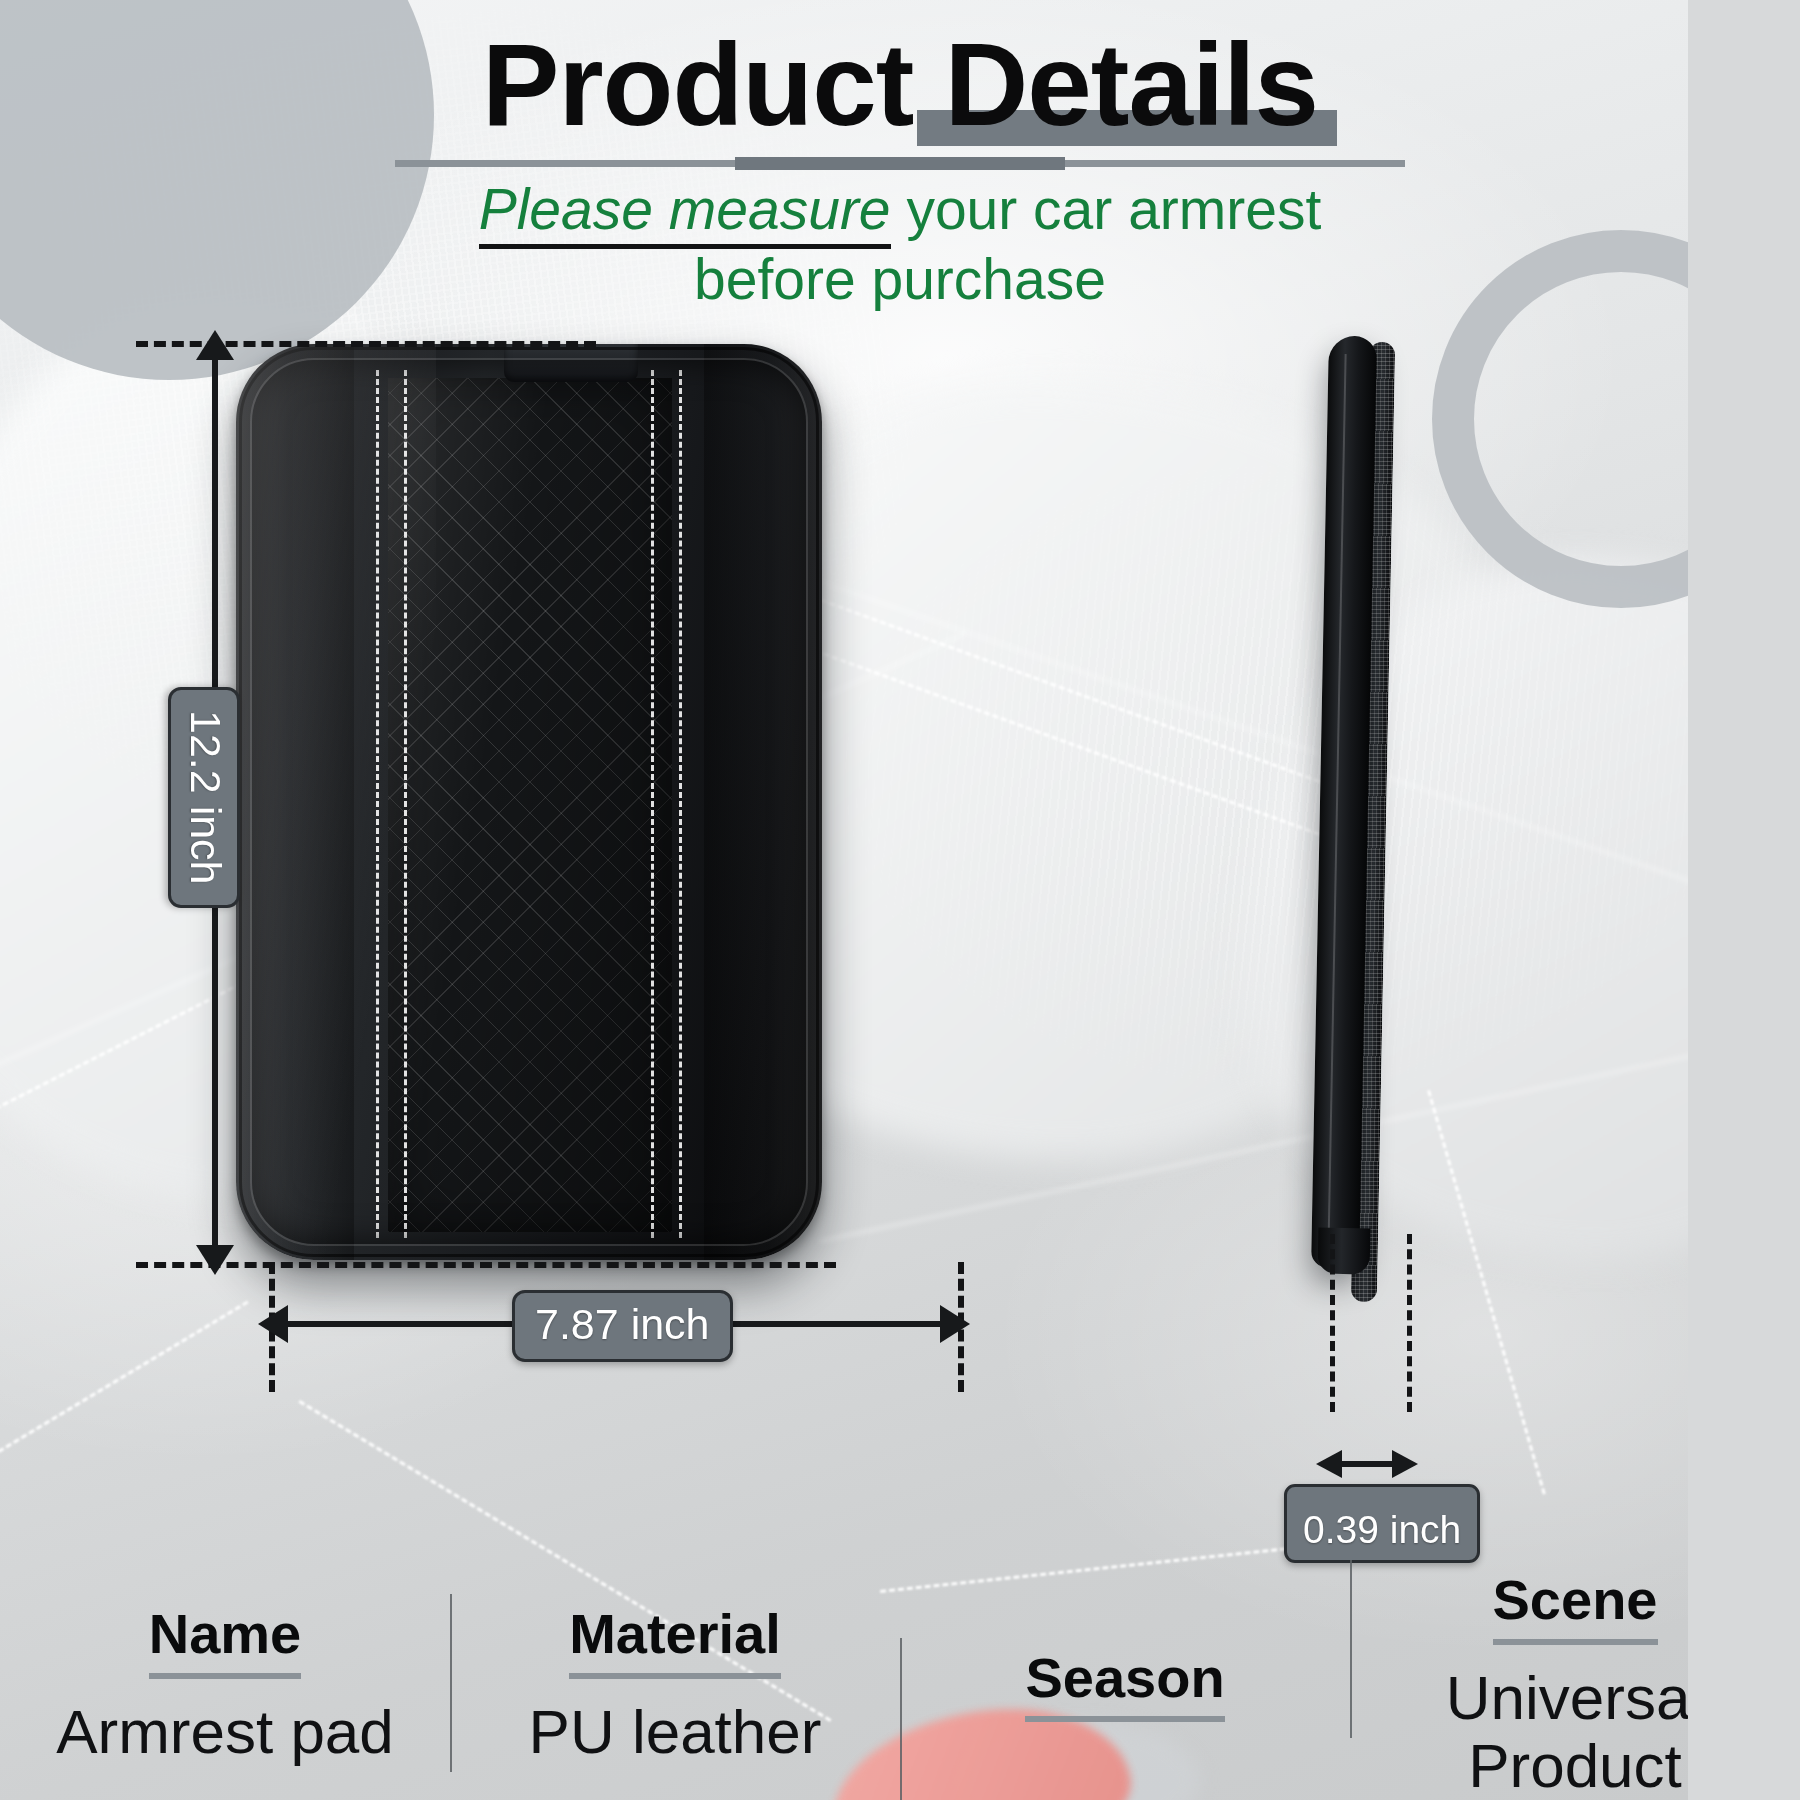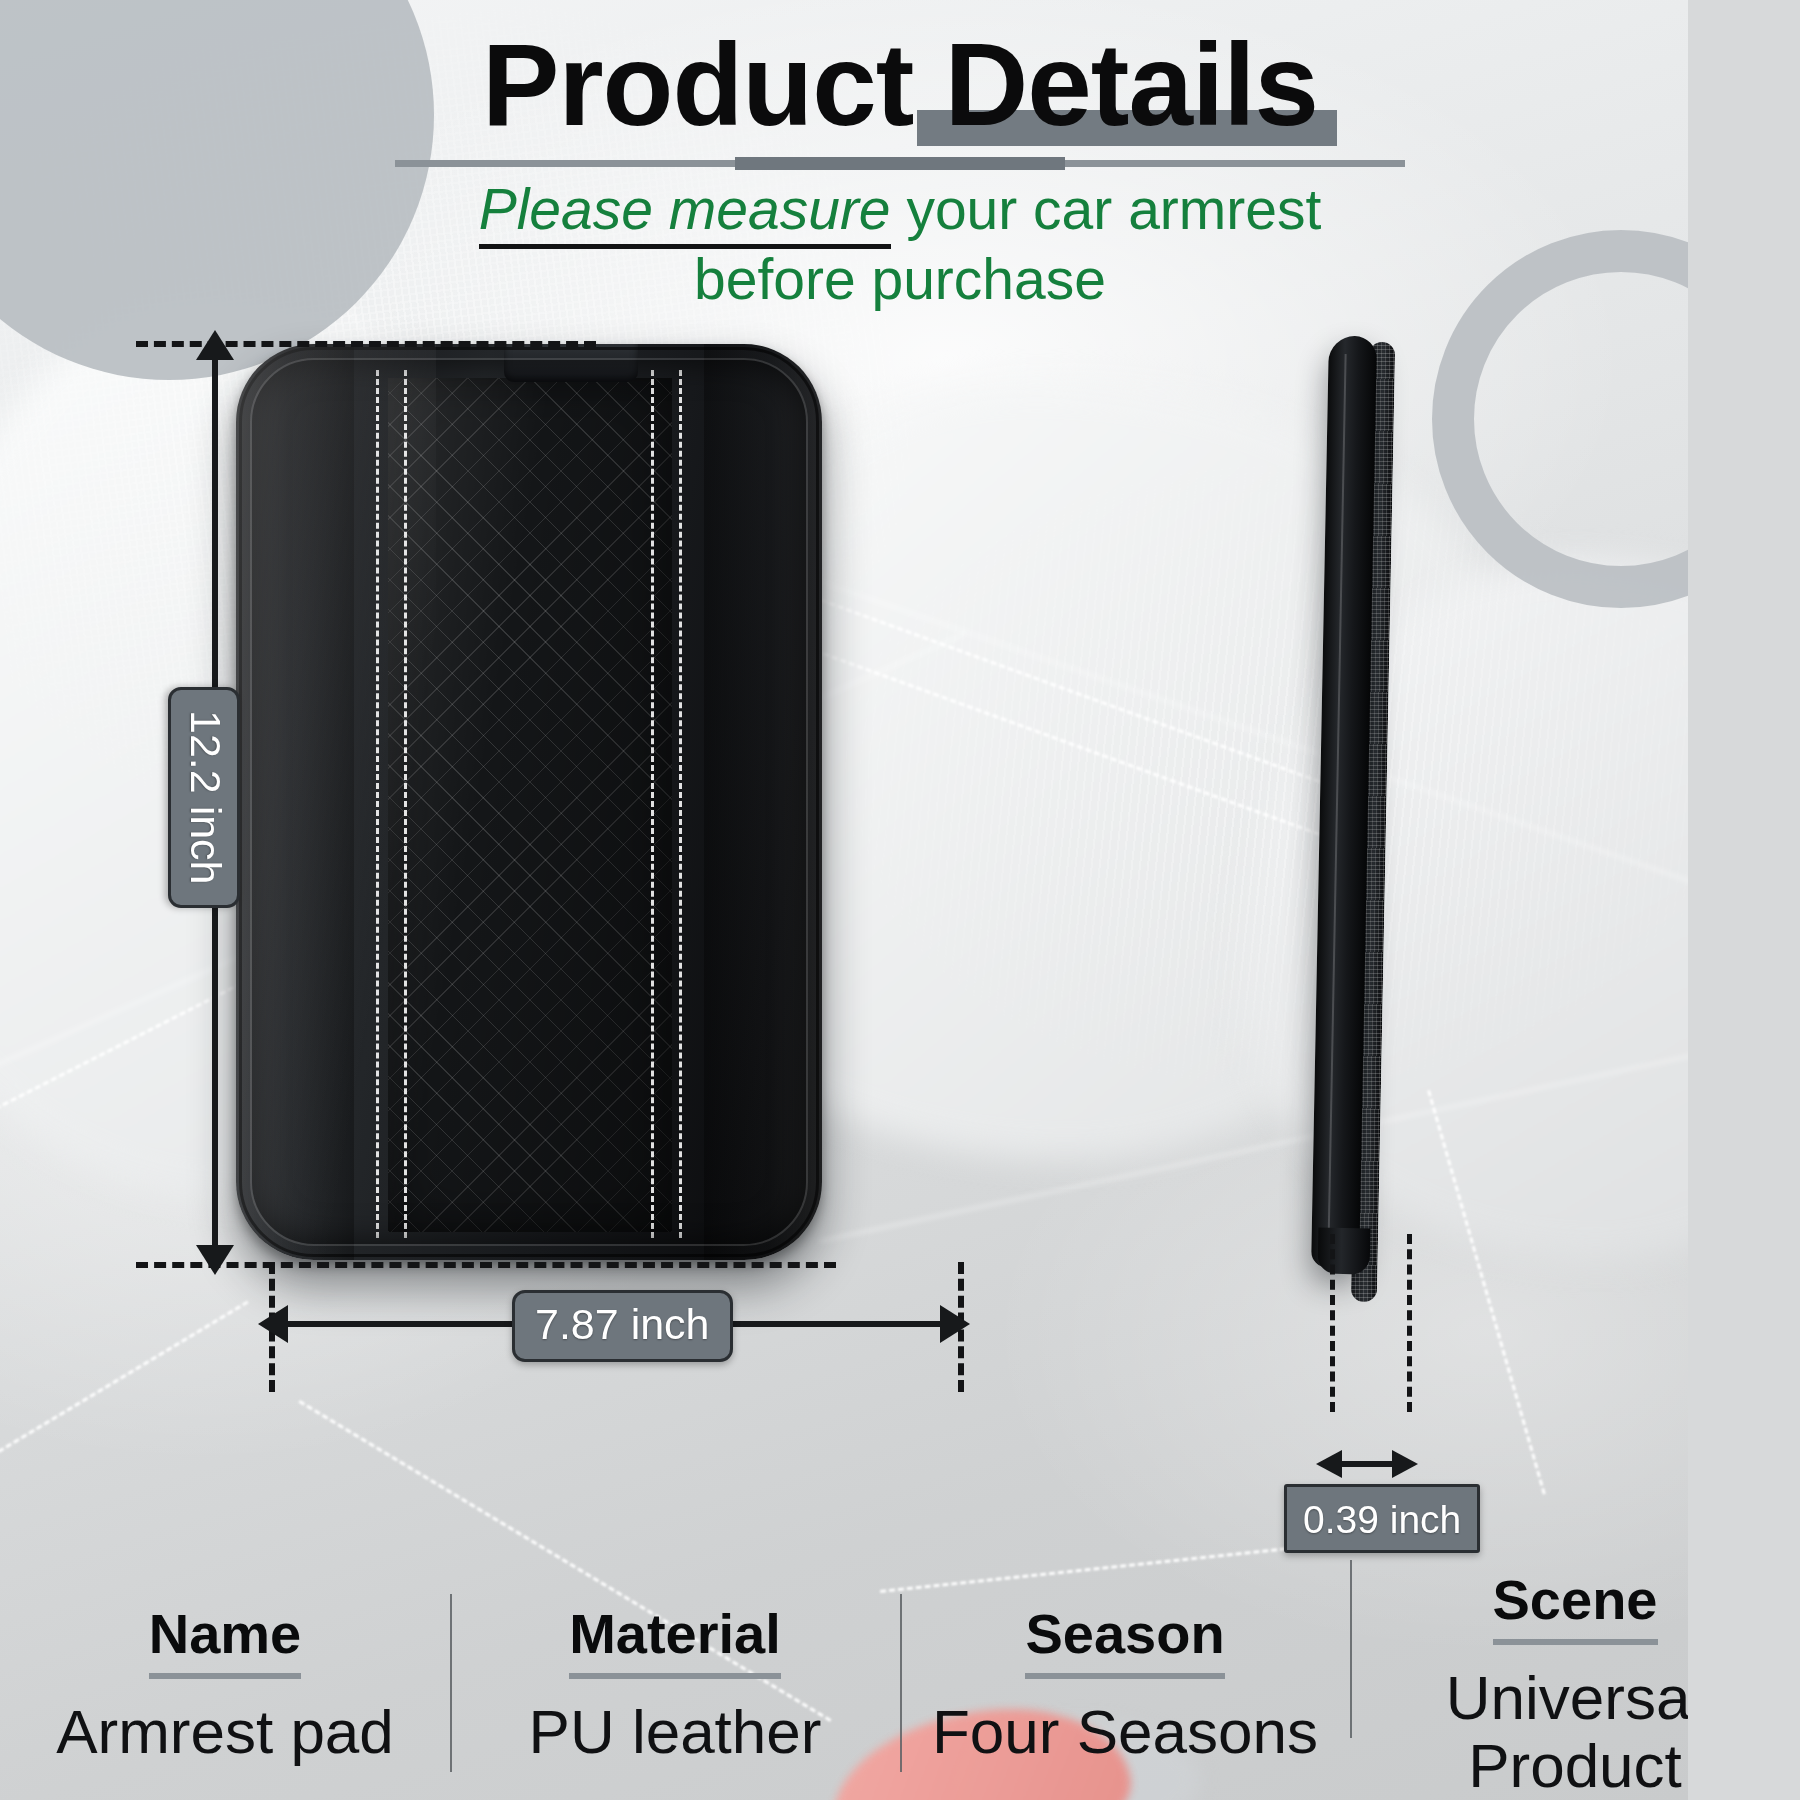--- a/index.html
+++ b/index.html
@@ -135,21 +135,21 @@
     border-right:26px solid #17191b;}
   .arrow.right-s{border-top:14px solid transparent;border-bottom:14px solid transparent;
     border-left:26px solid #17191b;}
 
   .badge{position:absolute;z-index:35;background:#6e767d;border:3px solid #2a2e32;
     border-radius:13px;color:#ffffff;font-size:43px;font-weight:500;
     padding:7px 20px 10px;white-space:nowrap;
     text-shadow:0 1px 2px rgba(0,0,0,.35);
     box-shadow:0 3px 7px rgba(0,0,0,.28);}
   .badge.vert{transform:rotate(90deg);transform-origin:left top;}
-  .badge.small{font-size:39px;padding:11px 16px 8px;border-radius:3px;}
+  .badge.small{font-size:39px;padding:21px 16px 8px;border-radius:11px;}
 
   
   .specs{position:absolute;left:0;bottom:26px;width:1800px;height:186px;z-index:40;
     display:flex;align-items:center;}
   .spec{flex:1;text-align:center;position:relative;padding-top:8px;}
   .spec + .spec::before{content:"";position:absolute;left:0;top:-2px;
     width:2px;height:178px;background:#5d6165;opacity:.85;}
   .spec-h{font-size:56px;font-weight:bold;color:#0a0b0c;display:inline-block;
     line-height:1.06;padding-bottom:9px;border-bottom:6px solid #8b9298;}
   .spec-v{margin-top:19px;font-size:62px;color:#101113;line-height:1.1;}
@@ -269,21 +269,20 @@
     <div class="spec">
       <div class="spec-h">Name</div>
       <div class="spec-v">Armrest pad</div>
     </div>
     <div class="spec">
       <div class="spec-h">Material</div>
       <div class="spec-v">PU leather</div>
     </div>
     <div class="spec">
       <div class="spec-h">Season</div>
-      <div class="spec-v">Four Seasons</div>
     </div>
     <div class="spec">
       <div class="spec-h">Scene</div>
       <div class="spec-v">Universal Product</div>
     </div>
   </div>
 
 </div>
 
 </body></html>

